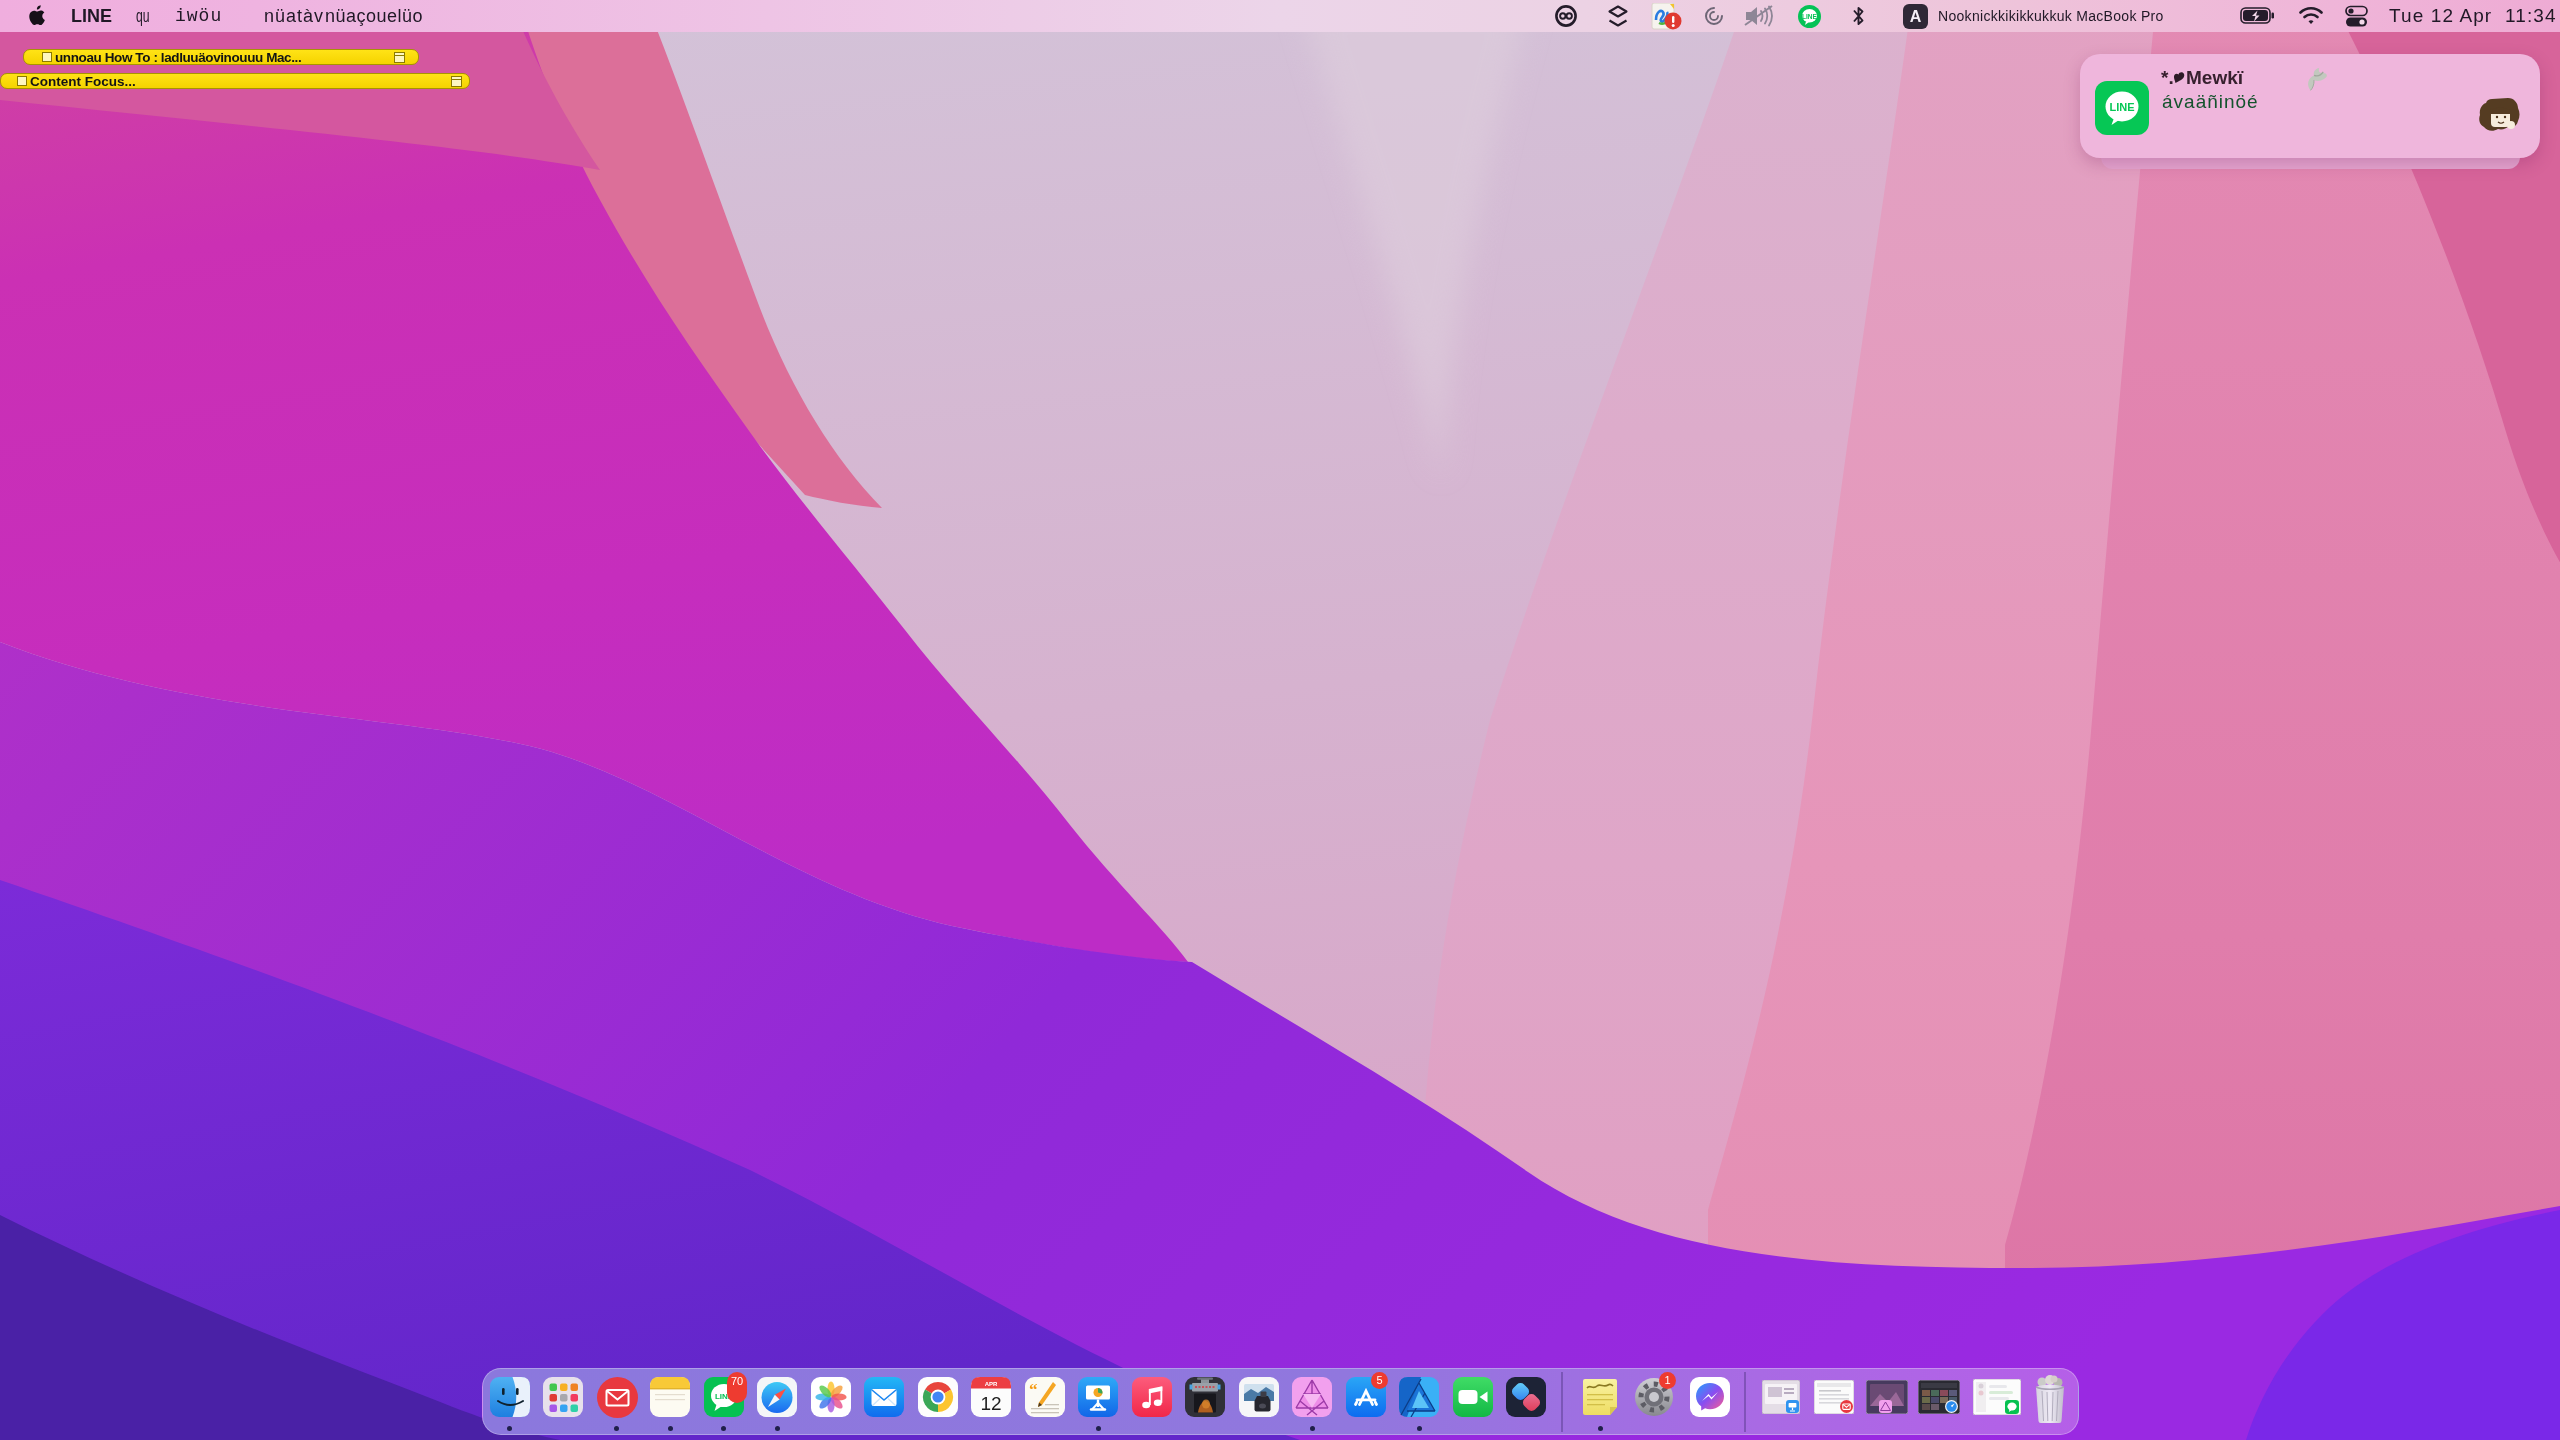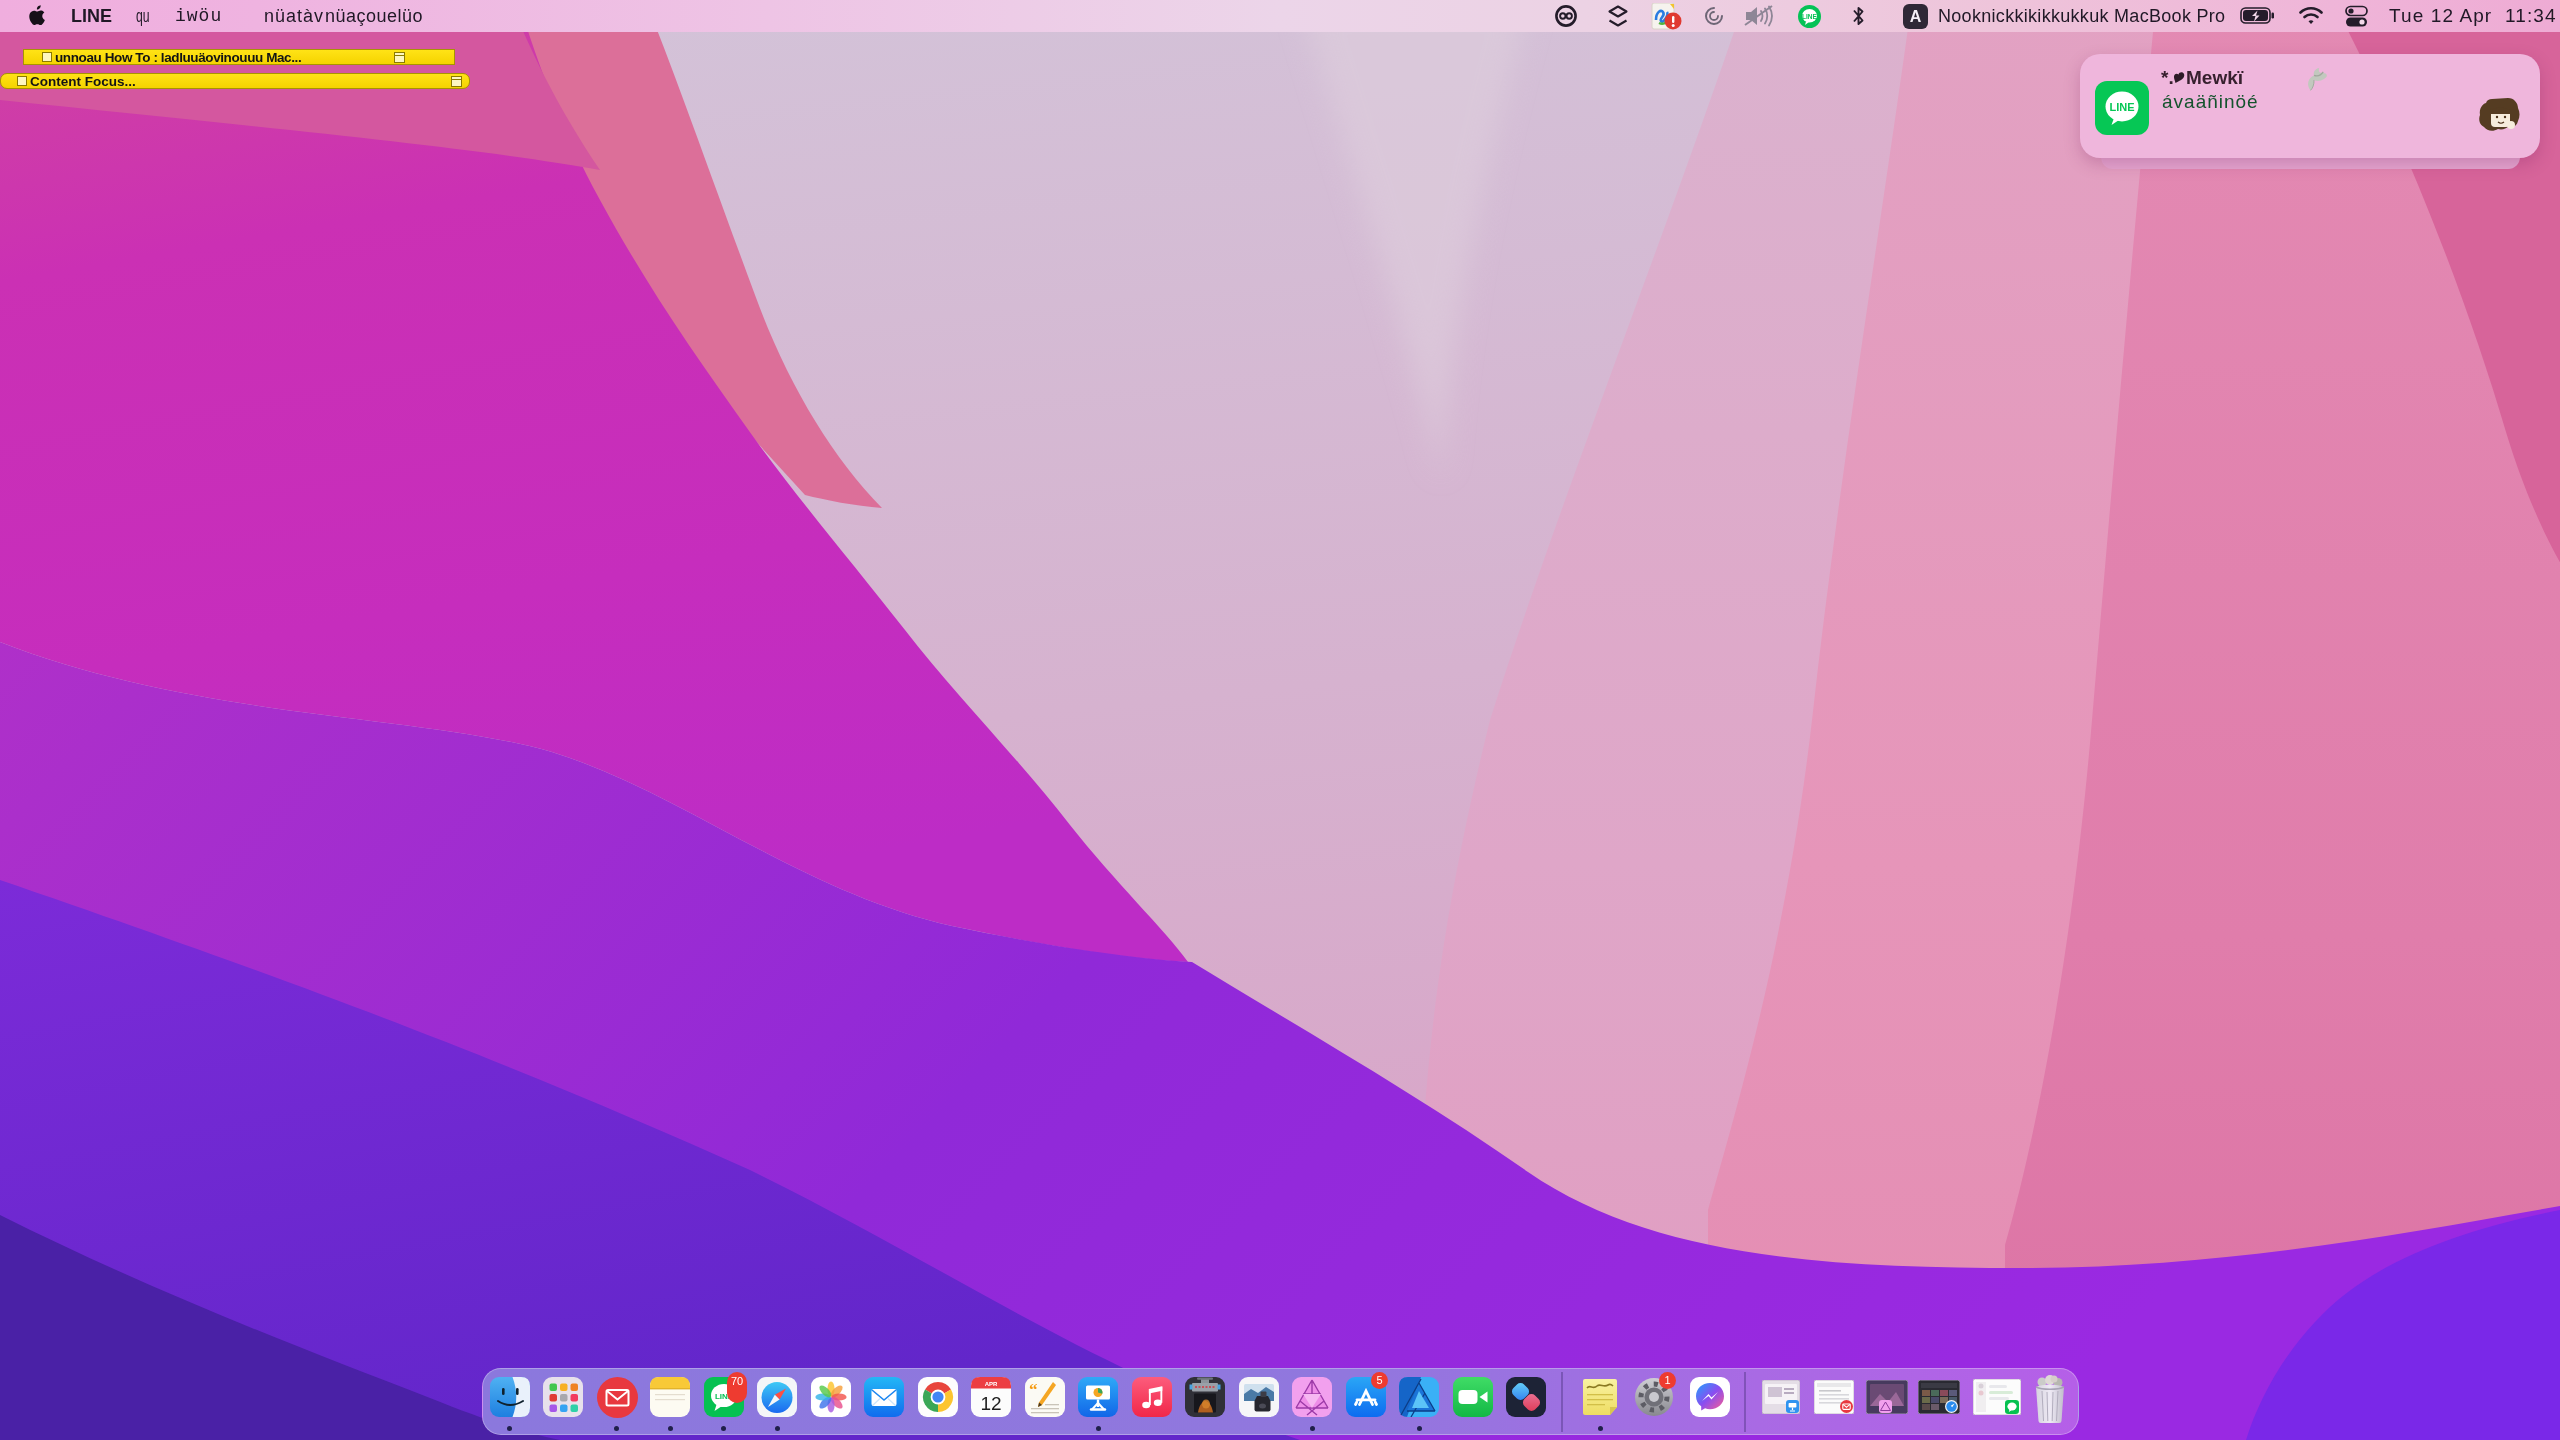--- a/index.html
+++ b/index.html
@@ -108,42 +108,42 @@
   <svg class="abs" style="left:1797px;top:4px" width="25" height="25" viewBox="0 0 25 25">
         <circle cx="12.5" cy="12.5" r="11.5" fill="#05c256"></circle>
         <ellipse cx="12.5" cy="11.8" rx="7.5" ry="6.8" fill="#fff"></ellipse>
         <path d="M9 17.5 l-1 3.5 4-3z" fill="#fff"></path>
         <text x="12.5" y="14.5" font-size="6.5" font-weight="bold" fill="#05c256" text-anchor="middle" font-family="Liberation Sans">LINE</text>
       </svg>
   <svg class="abs" style="left:1851px;top:4px" width="15" height="24" viewBox="0 0 15 24">
         <path d="M3 6.5 L11.5 16.5 L7.5 20 L7.5 4 L11.5 7.5 L3 17.5" fill="none" stroke="#241c2a" stroke-width="1.9" stroke-linejoin="round"></path>
       </svg>
   <div class="abs" style="left:1903px;top:4px;width:25px;height:25px;border-radius:6px;background:#2f2836;color:#f4eef6;text-align:center;line-height:25px;font-size:16px;font-weight:bold;">A</div>
-  <div class="abs" style="left:1938px;top:0;height:32px;line-height:32px;font-size:18px;letter-spacing:0.3px;">Nooknickkikikkukkuk MacBook Pro</div>
+  <div class="abs" style="left:1938px;top:0;height:32px;line-height:32px;font-size:14px;letter-spacing:0.3px;">Nooknickkikikkukkuk MacBook Pro</div>
   <svg class="abs" style="left:2240px;top:7px" width="36" height="18" viewBox="0 0 36 18">
         <rect x="1" y="1" width="29" height="15" rx="4.5" fill="none" stroke="#241c2a" stroke-width="1.6"></rect>
         <rect x="3" y="3" width="25" height="11" rx="3" fill="#241c2a"></rect>
         <path d="M17.5 3.5 L12 9 L15.5 9 L14 14.5 L19.5 8.5 L16 8.5 Z" fill="#f3d9ea"></path>
         <rect x="31.5" y="5.5" width="2.5" height="6" rx="1.2" fill="#241c2a"></rect>
       </svg>
   <svg class="abs" style="left:2299px;top:6px" width="24" height="19" viewBox="0 0 24 19">
         <path d="M1.5 6.5 a15 15 0 0 1 21 0" fill="none" stroke="#241c2a" stroke-width="2.6" stroke-linecap="round"></path>
         <path d="M5.5 11 a9.5 9.5 0 0 1 13 0" fill="none" stroke="#241c2a" stroke-width="2.6" stroke-linecap="round"></path>
         <path d="M9.5 15.2 a4.5 4.5 0 0 1 5 0 L12 18 Z" fill="#241c2a"></path>
       </svg>
   <svg class="abs" style="left:2345px;top:5px" width="23" height="23" viewBox="0 0 23 23">
         <rect x="1" y="1.5" width="21" height="9" rx="4.5" fill="none" stroke="#241c2a" stroke-width="1.7"></rect>
         <circle cx="6" cy="6" r="2.6" fill="#241c2a"></circle>
         <rect x="1" y="12.5" width="21" height="9" rx="4.5" fill="#241c2a"></rect>
         <circle cx="17" cy="17" r="2.6" fill="#f3d9ea"></circle>
       </svg>
   <div class="abs" style="left:2389px;top:0;height:26px;line-height:32px;font-size:19px;letter-spacing:1.1px;">Tue 12 Apr&nbsp; 11:34</div>
 </div>
 
-<div class="abs" style="left:23px;top:49px;width:432px;height:16px;background:linear-gradient(180deg,#ffe316,#f5d300);border:1px solid #a89400;box-sizing:border-box;border-radius:0;">
+<div class="abs" style="left:23px;top:49px;width:396px;height:16px;background:linear-gradient(180deg,#ffe316,#f5d300);border:1px solid #a89400;box-sizing:border-box;border-radius:7px;">
   <div class="abs" style="left:18px;top:2px;width:10px;height:10px;background:#fdf6c0;border:1px solid #8a7a00;box-sizing:border-box;"></div>
   <div class="abs" style="left:31px;top:0px;height:15px;line-height:15px;font-size:13.5px;font-weight:bold;color:#141414;letter-spacing:-0.4px;">unnoau How To : ladluuäovinouuu Mac...</div>
   <div class="abs" style="left:370px;top:2px;width:11px;height:11px;background:#fdf6c0;border:1px solid #8a7a00;box-sizing:border-box;">
         <div style="margin-top:2px;border-top:1px solid #8a7a00;"></div>
       </div>
 </div>
 <div class="abs" style="left:0px;top:73px;width:470px;height:16px;background:linear-gradient(180deg,#ffe316,#f5d300);border:1px solid #a89400;box-sizing:border-box;border-radius:7px;">
   <div class="abs" style="left:16px;top:2px;width:10px;height:10px;background:#fdf6c0;border:1px solid #8a7a00;box-sizing:border-box;"></div>
   <div class="abs" style="left:29px;top:0px;height:15px;line-height:15px;font-size:13.5px;font-weight:bold;color:#141414;">Content Focus...</div>
   <div class="abs" style="left:450px;top:2px;width:11px;height:11px;background:#fdf6c0;border:1px solid #8a7a00;box-sizing:border-box;">

